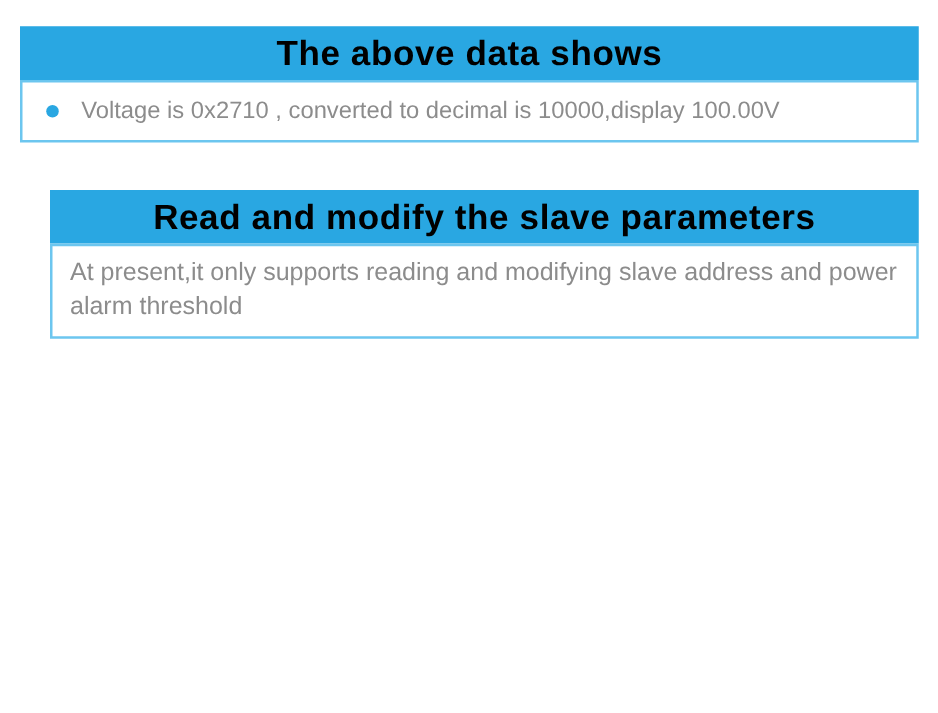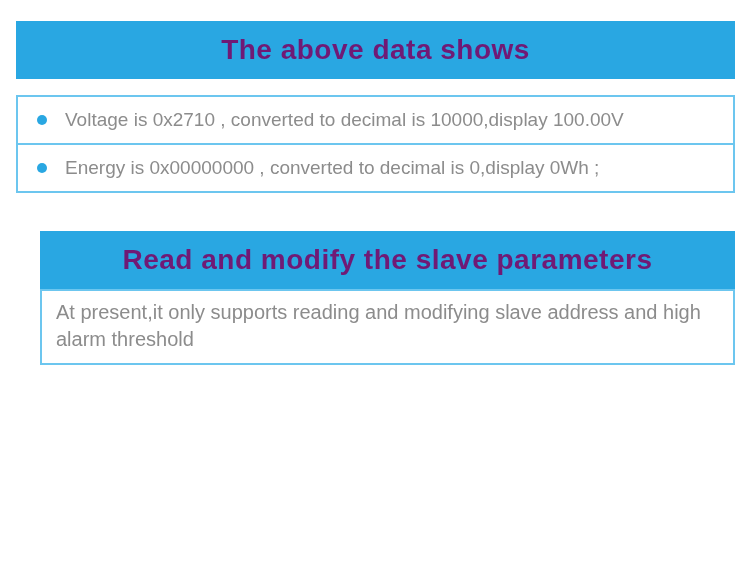--- a/index.html
+++ b/index.html
@@ -15,39 +15,39 @@
     height: 570px;
     overflow: hidden;
   }
   .page {
     width: 750px;
     height: 570px;
     padding: 21px 15px 0 16px;
   }
   .bar {
     background: var(--accent);
-    color: #701a75;
-    height: 58px;
+    color: #000000;
+    height: 43px;
     display: flex;
     align-items: center;
     justify-content: center;
     font-size: 28px;
     font-weight: bold;
     letter-spacing: 0.5px;
   }
   .rows { width: 100%; }
   .row {
     background: #ffffff;
     border: 2px solid var(--border);
     display: flex;
     align-items: flex-start;
     padding: 10px 16px 10px 19px;
     margin-top: -2px;
   }
-  .row:first-child { margin-top: 16px; }
+  .row:first-child { margin-top: 0; }
   .bullet {
     flex: 0 0 10px;
     width: 10px;
     height: 10px;
     border-radius: 50%;
     background: var(--accent);
     margin-top: 8px;
     margin-right: 18px;
   }
   .row-text {
@@ -79,32 +79,28 @@
 
     <div class="rows">
 
       <div class="row">
         <span class="bullet"></span>
         <span class="row-text">Voltage is 0x2710 , converted to decimal is 10000,display 100.00V</span>
       </div>
 
 
 
-      <div class="row">
-        <span class="bullet"></span>
-        <span class="row-text">Energy is 0x00000000 , converted to decimal is 0,display 0Wh ;</span>
-      </div>
 
 
 
     </div>
   </section>
 
   <section class="section-2">
     <header class="bar">
       <span>Read and modify the slave parameters</span>
     </header>
     <div class="note">
-      <span class="note-text">At present,it only supports reading and modifying slave address and high alarm threshold</span>
+      <span class="note-text">At present,it only supports reading and modifying slave address and power alarm threshold</span>
     </div>
   </section>
 
 </div>
 
 </body></html>

